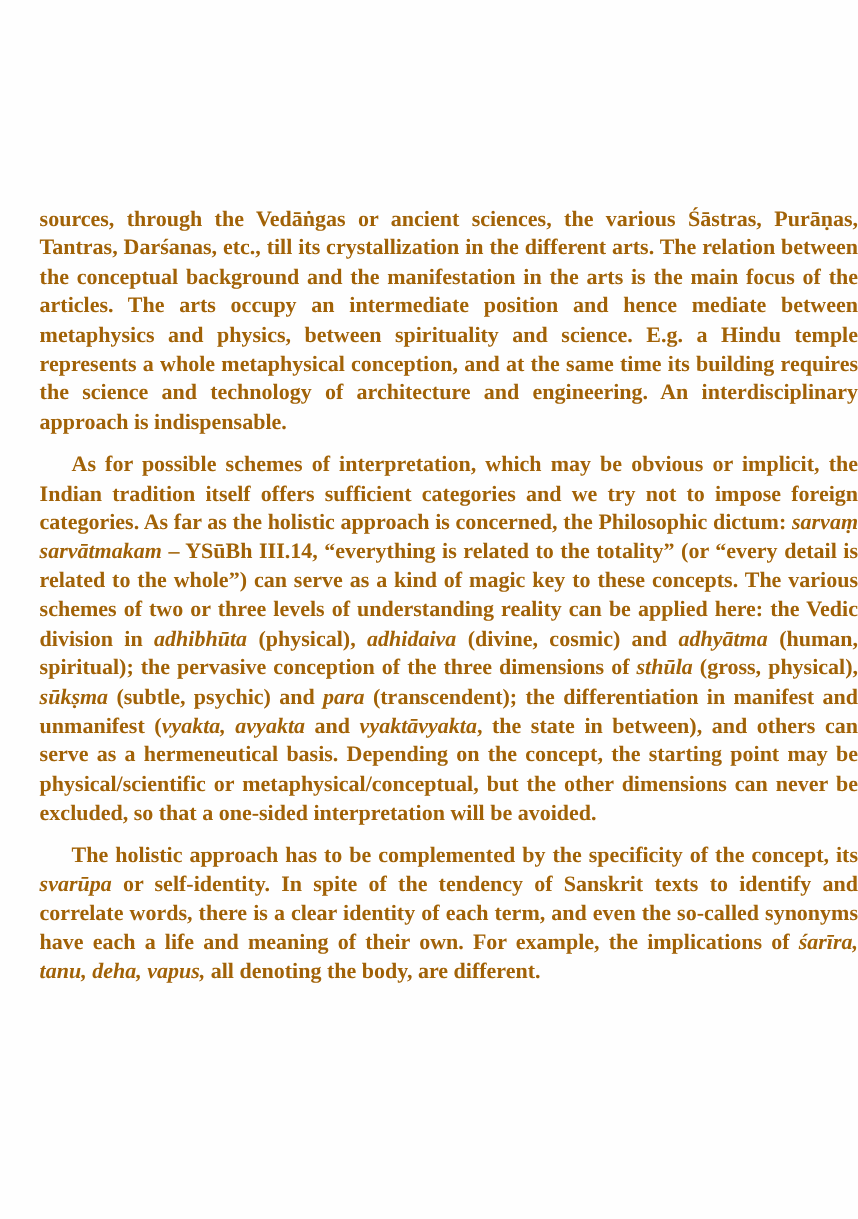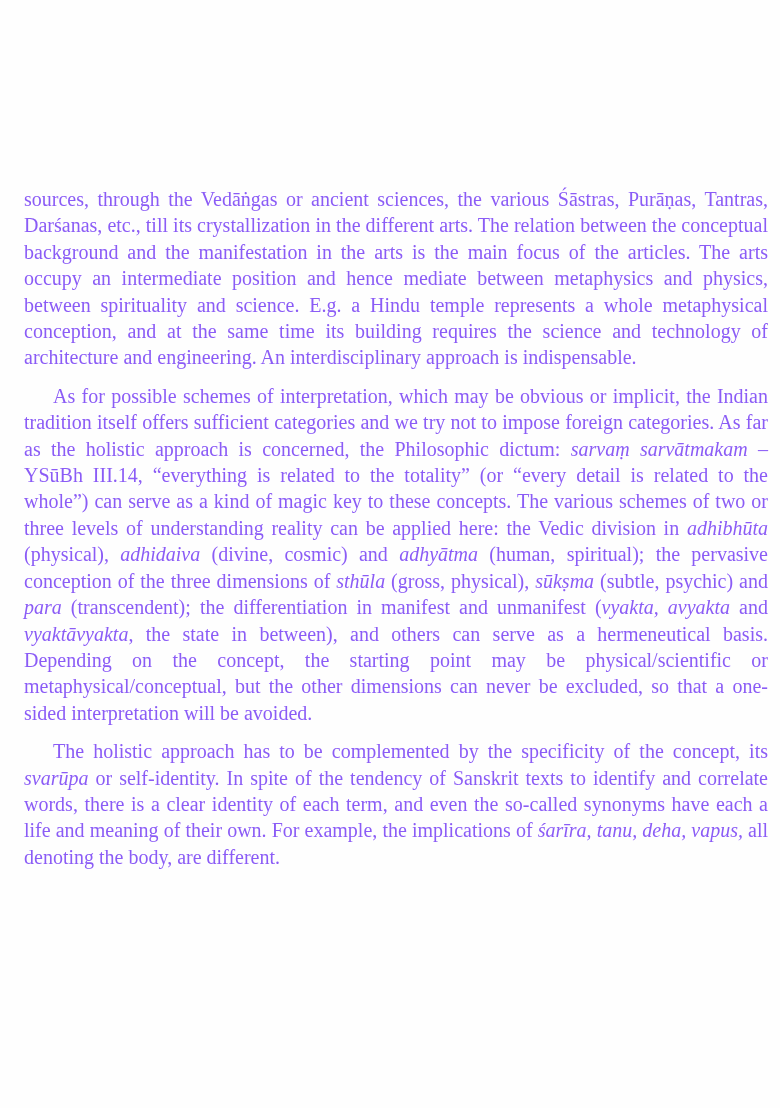--- a/index.html
+++ b/index.html
@@ -10,28 +10,29 @@
   .page {
     position: relative;
     width: 780px;
     height: 1108px;
     background: #fefefe;
     overflow: hidden;
     font-family: "Liberation Serif", "DejaVu Serif", serif;
   }
   .text-block {
     position: absolute;
-    left: 24px;
+    left: 36px;
     top: 186px;
     width: 744px;
-    color: #8b5cf6;
+    color: #a16207;
     font-size: 20px;
     line-height: 26.4px;
     text-align: justify;
     text-rendering: optimizeLegibility;
+    font-weight: bold;
   }
   .para {
     margin: 0 0 12px 0;
     padding: 0;
   }
   .para.indent {
     text-indent: 29px;
   }
   .it {
     font-style: italic;

